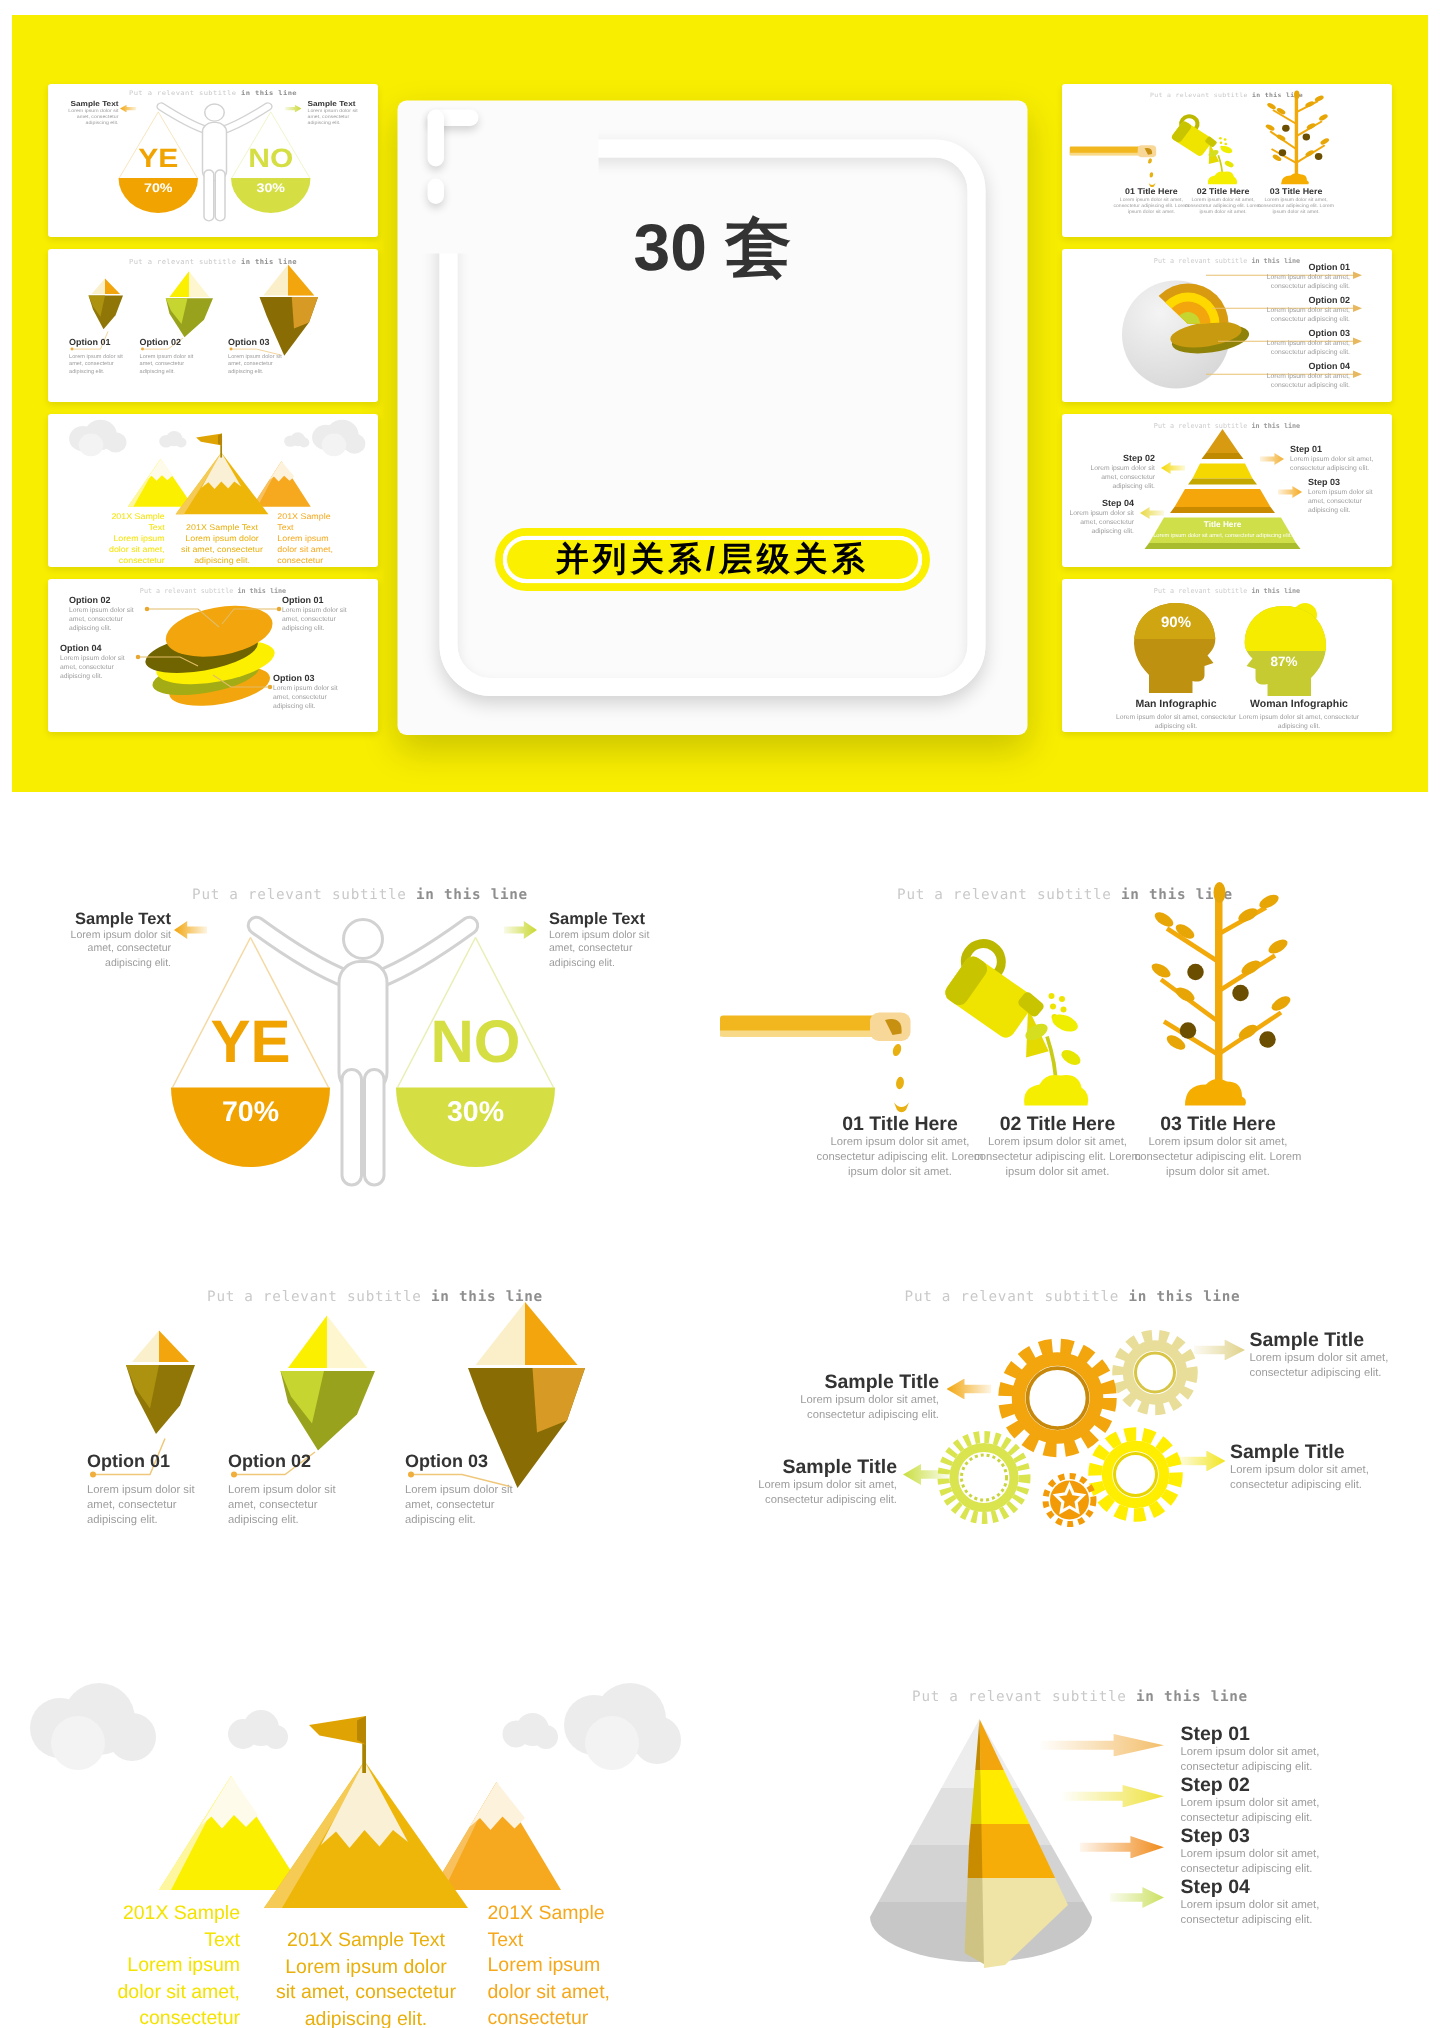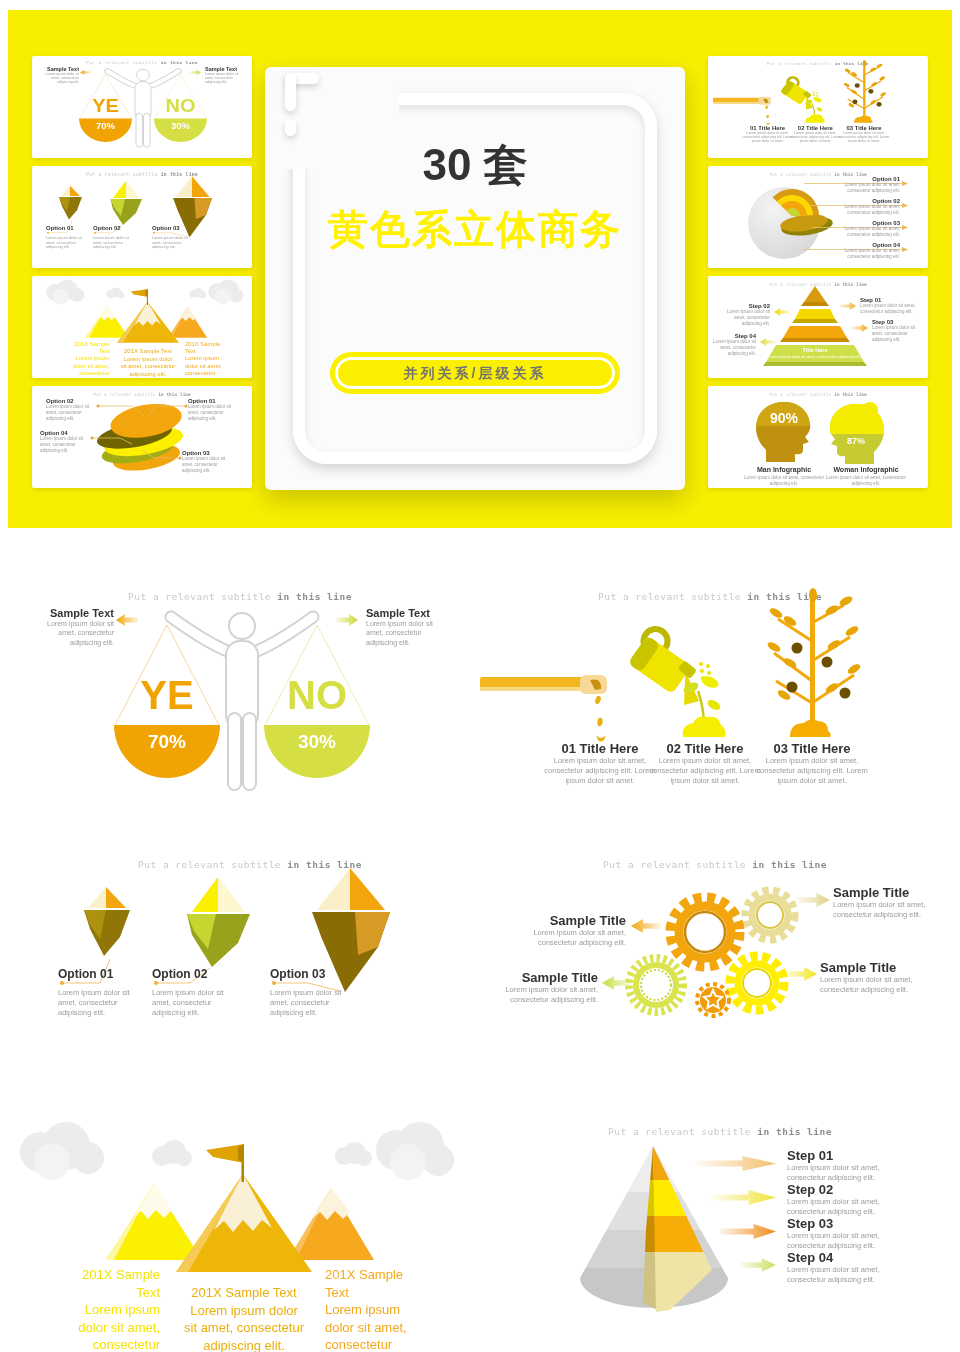--- a/index.html
+++ b/index.html
@@ -14,21 +14,21 @@
   .center-card{position:absolute;left:265px;top:67px;width:420px;height:423px;background:#FBFBFB;
         border-radius:6px;box-shadow:0 10px 24px rgba(0,0,0,.18)}
   .frame{position:absolute;left:28px;top:26px;width:340px;height:347px;border:12px solid #fff;border-radius:34px;
         box-shadow:0 5px 12px rgba(0,0,0,.16), inset 0 4px 9px rgba(0,0,0,.10)}
   .frame-cover{position:absolute;left:14px;top:14px;width:120px;height:88px;background:#FBFBFB}
   .deco{position:absolute;background:#fff;border-radius:6px;box-shadow:0 3px 6px rgba(0,0,0,.16)}
   .bt1{position:absolute;left:0;right:0;top:69px;text-align:center;font-size:44px;font-weight:bold;color:#333}
   .bt2{position:absolute;left:0;right:0;top:135px;text-align:center;font-size:40px;font-weight:bold;color:#FFF100;letter-spacing:2px}
   .bt3{position:absolute;left:0;right:0;top:191px;text-align:center;font-size:42px;font-weight:bold;color:#333;letter-spacing:2px}
   .badge{position:absolute;left:65px;top:285px;width:280px;height:32px;background:#FBF000;border:5px solid #FBF000;
-        border-radius:26px;box-shadow:inset 0 0 0 3px #fff;color:#737373;font-size:14px;font-weight:bold;
+        border-radius:26px;box-shadow:inset 0 0 0 3px #fff;color:#000000;font-size:22px;font-weight:bold;
         letter-spacing:3px;text-align:center;line-height:32px}
   .sub{position:absolute;left:0;right:0;text-align:center;font-family:"DejaVu Sans Mono",monospace;
        font-size:9.5px;color:#C9C9C9;letter-spacing:.5px;white-space:nowrap}
   .sub .b{color:#8E8E8E;font-weight:bold}
   .msub{position:absolute;left:0;right:0;top:4px;text-align:center;font-family:"DejaVu Sans Mono",monospace;
        font-size:4.5px;color:#CCC;white-space:nowrap}
   .msub .b{color:#999;font-weight:bold}
   .tt{font-weight:bold;font-size:13px;color:#333}
   .tt11{font-weight:bold;font-size:11px;color:#333}
   .tx{font-size:7.5px;color:#9C9C9C;line-height:1.35}
@@ -48,21 +48,20 @@
 
 <div class="banner"></div>
 
 <div class="center-card">
   <div class="frame"></div>
   <div class="frame-cover"></div>
   <div class="deco" style="left:20px;top:6px;width:34px;height:11px"></div>
   <div class="deco" style="left:20px;top:6px;width:11px;height:38px"></div>
   <div class="deco" style="left:20px;top:52px;width:11px;height:17px"></div>
   <div class="bt1">30 套</div>
-  <div class="bt2">黄色系立体商务</div>
   <div class="badge">并列关系/层级关系</div>
 </div>
 
 <div class="comp" id="comp-yesno" style="left:30px;top:585px;width:420px;height:230px">
   <div class="sub" style="top:6px"><span>Put a relevant subtitle</span> <span class="b">in this line</span></div>
   <svg width="420" height="230">
     <path d="M137,40 L85,140" stroke="#F4D9A4" stroke-width="1" fill="none"></path>
     <path d="M137,40 L189,140" stroke="#F4D9A4" stroke-width="1" fill="none"></path>
     <path d="M287,40 L235,140" stroke="#E9EFB4" stroke-width="1" fill="none"></path>
     <path d="M287,40 L339,140" stroke="#E9EFB4" stroke-width="1" fill="none"></path>
@@ -691,20 +690,20 @@
         <clipPath id="wc">
             <rect x="0" y="0" width="212" height="46"></rect>
           </clipPath>
       </defs>
       <path d="M70,14 C87,13 97,24 98,36 C99,42 96,46 93,49 L97,54 L91,56 L91,62 C91,66 87,67 83,66 L83,74 L54,74 L54,62 C46,54 42,44 45,33 C48,21 58,15 70,14 Z" fill="#BE9210"></path>
       <path d="M70,14 C87,13 97,24 98,36 C99,42 96,46 93,49 L97,54 L91,56 L91,62 C91,66 87,67 83,66 L83,74 L54,74 L54,62 C46,54 42,44 45,33 C48,21 58,15 70,14 Z" fill="#CFA512" clip-path="url(#mc)"></path>
       <circle cx="158" cy="22" r="8" fill="#F5EC00"></circle>
       <path d="M146,16 C129,15 119,26 118,38 C117,44 120,48 123,51 L119,56 L125,58 L125,64 C125,68 129,69 133,68 L133,76 L162,76 L162,64 C170,56 174,46 171,35 C168,23 158,17 146,16 Z" fill="#C6CB32"></path>
       <path d="M146,16 C129,15 119,26 118,38 C117,44 120,48 123,51 L119,56 L125,58 L125,64 C125,68 129,69 133,68 L133,76 L162,76 L162,64 C170,56 174,46 171,35 C168,23 158,17 146,16 Z" fill="#F5EC00" clip-path="url(#wc)"></path>
     </svg>
-    <div class="abs" style="left:48px;top:22px;width:48px;text-align:center;color:#fff;font-size:14px;font-weight:bold">90%</div>
+    <div class="abs" style="left:48px;top:22px;width:48px;text-align:center;color:#fff;font-size:10px;font-weight:bold">90%</div>
     <div class="abs" style="left:118px;top:48px;width:52px;text-align:center;color:#fff;font-size:9px;font-weight:bold">87%</div>
     <div class="abs" style="left:22px;top:78px;width:100px;text-align:center;font-size:7px;font-weight:bold;color:#333">Man Infographic</div>
     <div class="abs mx" style="left:22px;top:87px;width:100px;text-align:center">Lorem ipsum dolor sit amet, consectetur adipiscing elit.</div>
     <div class="abs" style="left:104px;top:78px;width:100px;text-align:center;font-size:7px;font-weight:bold;color:#333">Woman Infographic</div>
     <div class="abs mx" style="left:104px;top:87px;width:100px;text-align:center">Lorem ipsum dolor sit amet, consectetur adipiscing elit.</div>
   </div>
 </div>
 
 </body></html>

